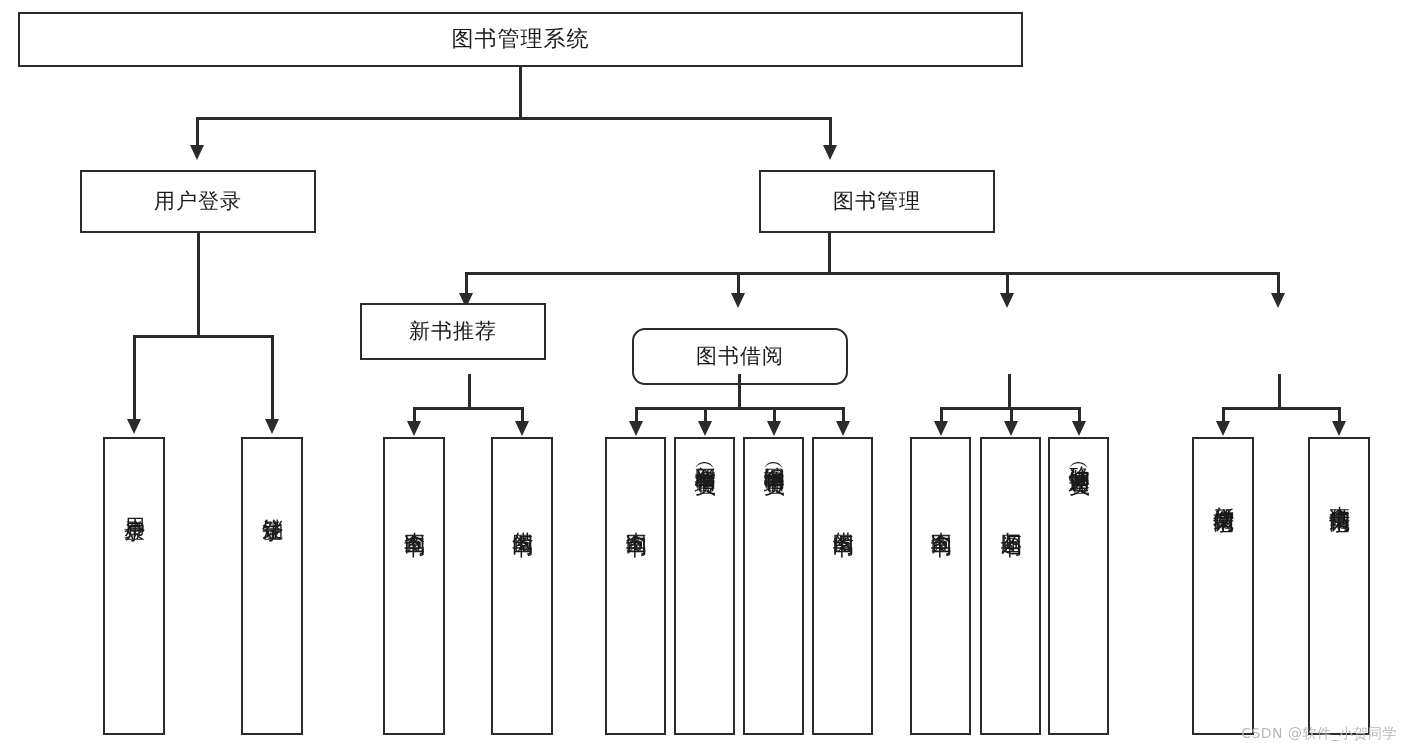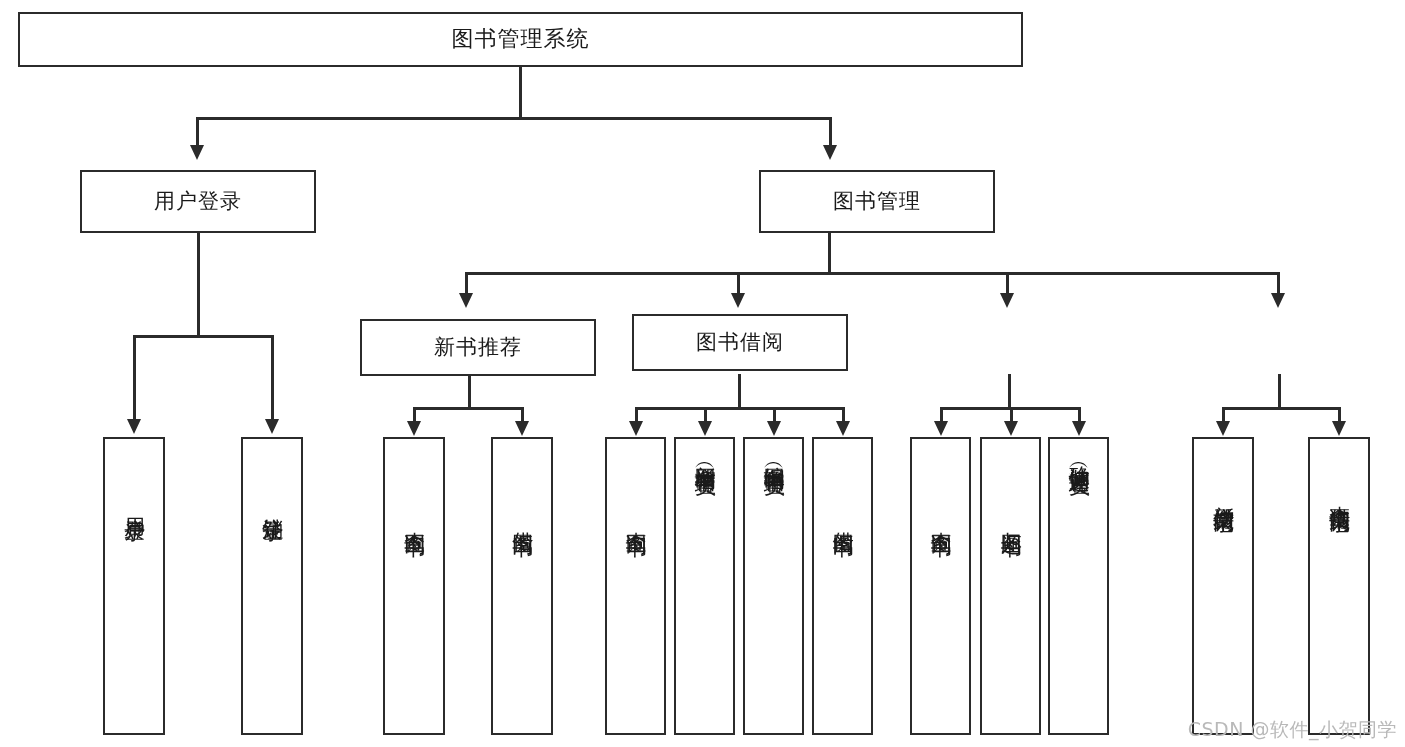--- a/index.html
+++ b/index.html
@@ -66,21 +66,21 @@
     height: 0;
     border-left: 7px solid transparent;
     border-right: 7px solid transparent;
     border-top: 15px solid #2b2b2b;
   }
   
   #watermark {
     position: absolute;
     right: 8px;
     bottom: 4px;
-    font-size: 19px;
+    font-size: 14px;
     color: #b9b9b9;
     letter-spacing: 0.5px;
     white-space: nowrap;
     pointer-events: none;
   }
 </style>
 </head>
 <body>
 
 <div id="canvas">
@@ -118,24 +118,24 @@
   <div class="hline" style="left:465px; top:272px; width:814px;"></div>
   <div class="vline" style="left:465px; top:272px; height:22px;"></div>
   <div class="arrow" style="left:459px; top:293px;"></div>
   <div class="vline" style="left:737px; top:272px; height:22px;"></div>
   <div class="arrow" style="left:731px; top:293px;"></div>
   <div class="vline" style="left:1006px; top:272px; height:22px;"></div>
   <div class="arrow" style="left:1000px; top:293px;"></div>
   <div class="vline" style="left:1277px; top:272px; height:22px;"></div>
   <div class="arrow" style="left:1271px; top:293px;"></div>
 
-  <div class="box horizontal" style="left:360px; top:319px; width:236px; height:57px;">
+  <div class="box horizontal" style="left:360px; top:303px; width:186px; height:57px;">
     <span>新书推荐</span>
   </div>
-  <div class="box horizontal" style="left:632px; top:314px; width:216px; height:57px;">
+  <div class="box horizontal" style="left:632px; top:328px; width:216px; height:57px;border-radius:13px;">
     <span>图书借阅</span>
   </div>
 
   <div class="vline" style="left:468px; top:374px; width:2.5px; height:33px;"></div>
   <div class="hline" style="left:413px; top:407px; width:110px;"></div>
   <div class="vline" style="left:413px; top:407px; height:16px;"></div>
   <div class="arrow" style="left:407px; top:421px;"></div>
   <div class="vline" style="left:521px; top:407px; height:16px;"></div>
   <div class="arrow" style="left:515px; top:421px;"></div>
 

